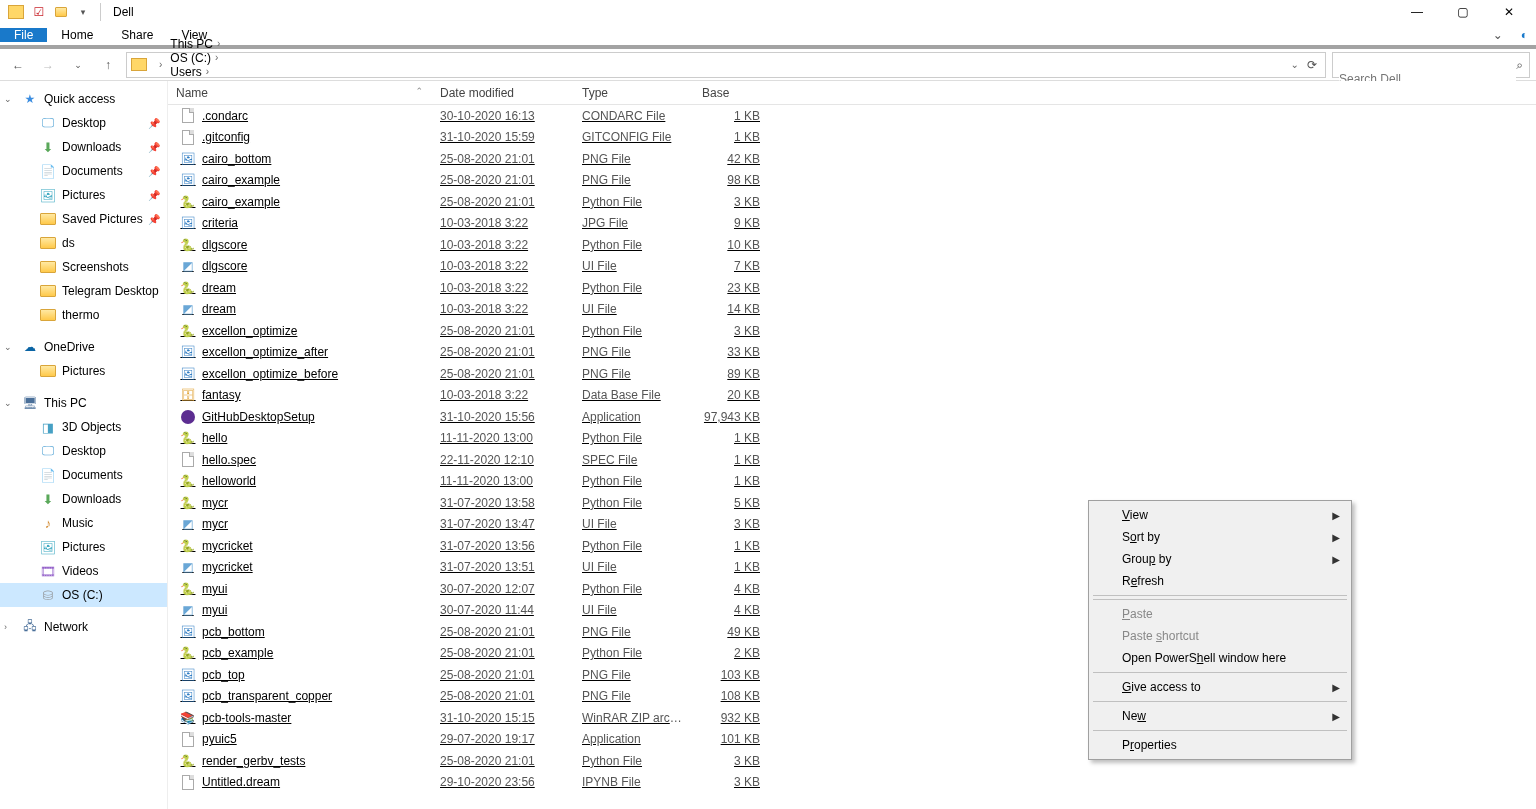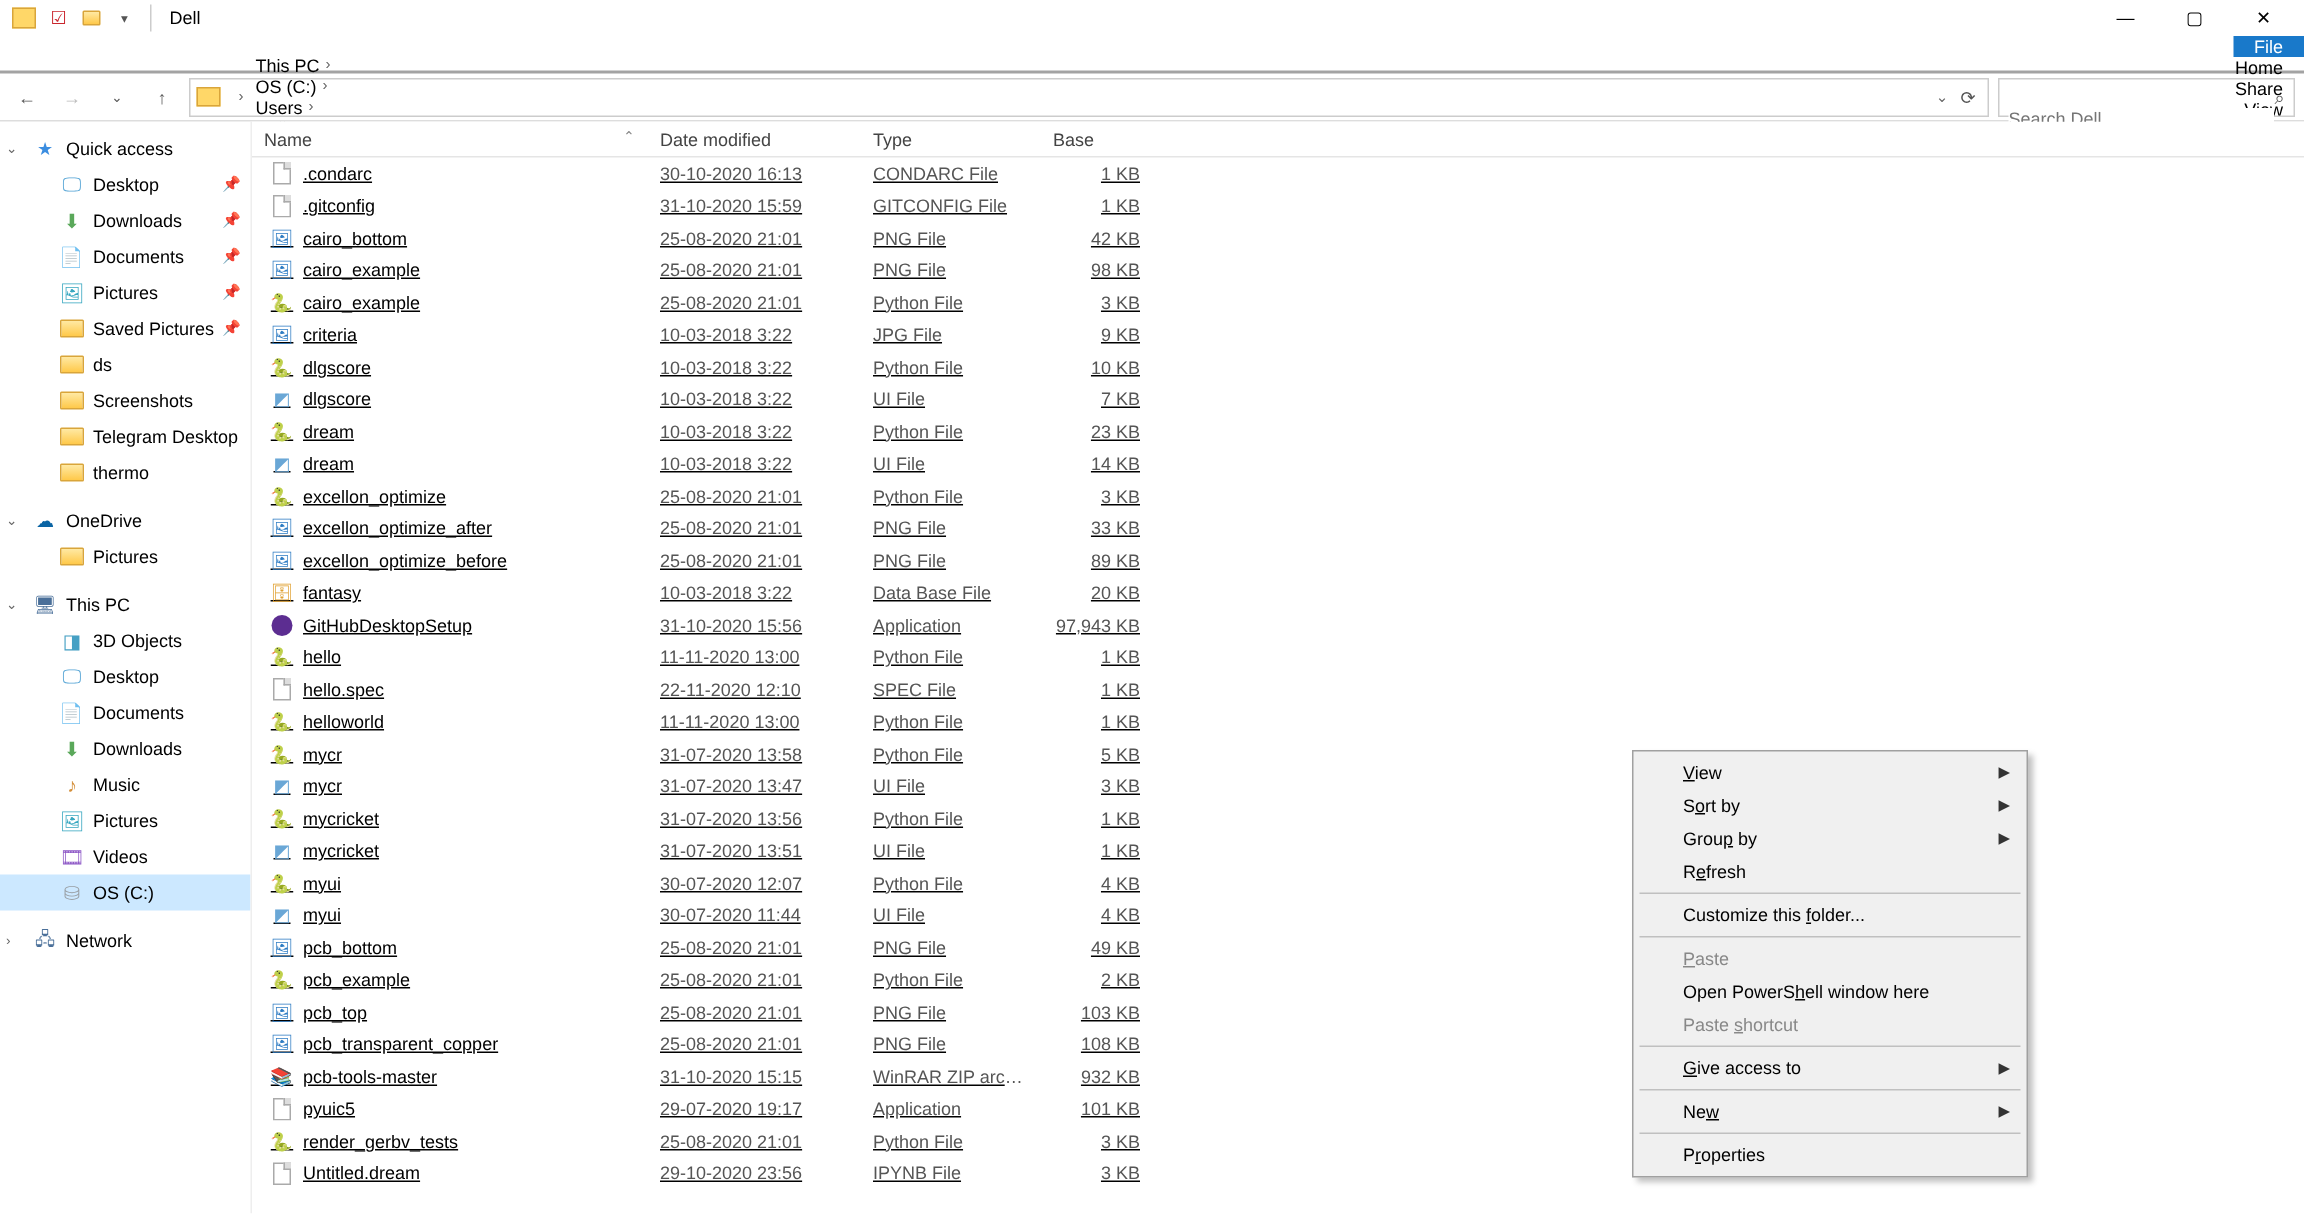--- a/index.html
+++ b/index.html
@@ -8,21 +8,21 @@
     
     .title-bar { height: 24px; display: flex; align-items: center; padding: 0 4px; background: #fff; }
     .title-bar .folder-icn { width: 16px; height: 14px; background: #ffd768; border: 1px solid #d9a53a; margin: 0 4px; }
     .title-bar .qat-icon { width: 14px; height: 14px; margin: 0 4px; display: inline-flex; align-items: center; justify-content: center; }
     .title-bar .sep { width: 1px; height: 18px; background: #ccc; margin: 0 6px; }
     .title-bar .title-text { margin-left: 6px; }
     .window-controls { margin-left: auto; display: flex; }
     .window-controls .wc { width: 46px; height: 24px; display: flex; align-items: center; justify-content: center; cursor: pointer; }
     
     
-    .ribbon-tabs { height: 25px; display: flex; align-items: flex-end; border-bottom: 2px solid #a3a3a3; flex-direction: column; }
+    .ribbon-tabs { height: 25px; display: flex; align-items: center; border-bottom: 4px solid #a3a3a3; }
     .ribbon-tabs .tab { padding: 0 14px; display: flex; align-items: center; cursor: pointer; }
     .ribbon-tabs .tab.file { background: #1979ca; color: #fff; }
     .ribbon-tabs .expand { margin-left: auto; padding: 0 10px; display:flex; align-items:center; color:#555; }
     .ribbon-tabs .help { padding: 0 8px; display:flex; align-items:center; color:#1979ca; }
     
     
     .addr-row { height: 32px; display: flex; align-items: center; padding: 2px 6px; gap: 6px; border-bottom: 1px solid #ddd; }
     .nav-btn { width: 24px; height: 24px; display: flex; align-items: center; justify-content: center; color: #555; cursor: pointer; }
     .nav-btn.disabled { color: #bbb; }
     .addr-box { flex: 1; height: 26px; border: 1px solid #ccc; display: flex; align-items: center; padding: 0 4px; }
@@ -666,32 +666,29 @@
           <span class="ctx-sub">▶</span>
         </div>
       <div class="ctx-item">
           <span>Grou<u>p</u> by</span>
           <span class="ctx-sub">▶</span>
         </div>
       <div class="ctx-item">
           <span>R<u>e</u>fresh</span>
         </div>
       <div class="ctx-sep"></div>
-      <div class="ctx-item">
-          <span>Customize this <u>f</u>older...</span>
-        </div>
       <div class="ctx-sep"></div>
       <div class="ctx-item disabled">
           <span><u>P</u>aste</span>
         </div>
+      <div class="ctx-item disabled">
+          <span>Paste <u>s</u>hortcut</span>
+        </div>
       <div class="ctx-item">
           <span>Open PowerS<u>h</u>ell window here</span>
-        </div>
-      <div class="ctx-item disabled">
-          <span>Paste <u>s</u>hortcut</span>
         </div>
       <div class="ctx-sep"></div>
       <div class="ctx-item">
           <span><u>G</u>ive access to</span>
           <span class="ctx-sub">▶</span>
         </div>
       <div class="ctx-sep"></div>
       <div class="ctx-item">
           <span>Ne<u>w</u></span>
           <span class="ctx-sub">▶</span>

